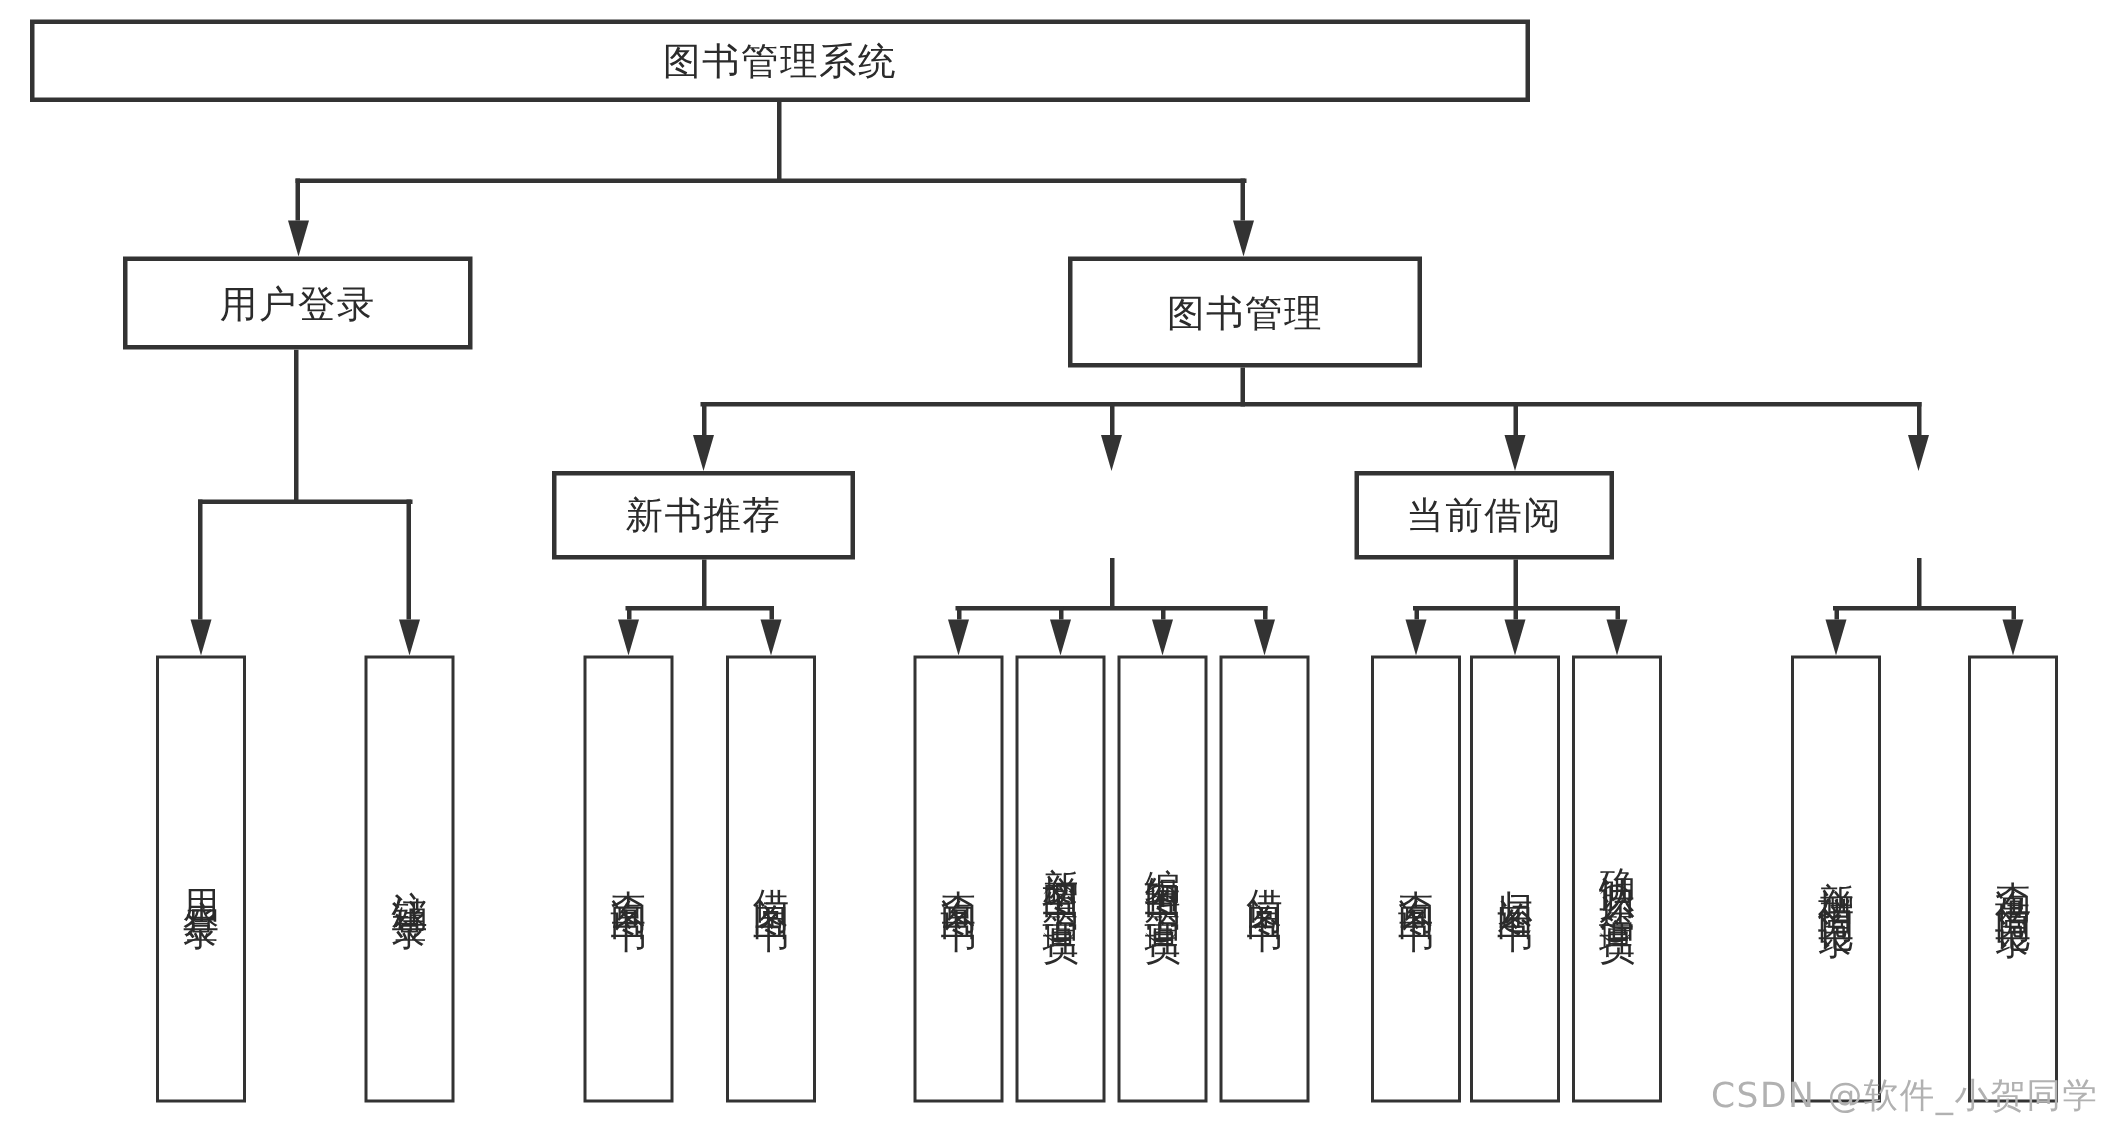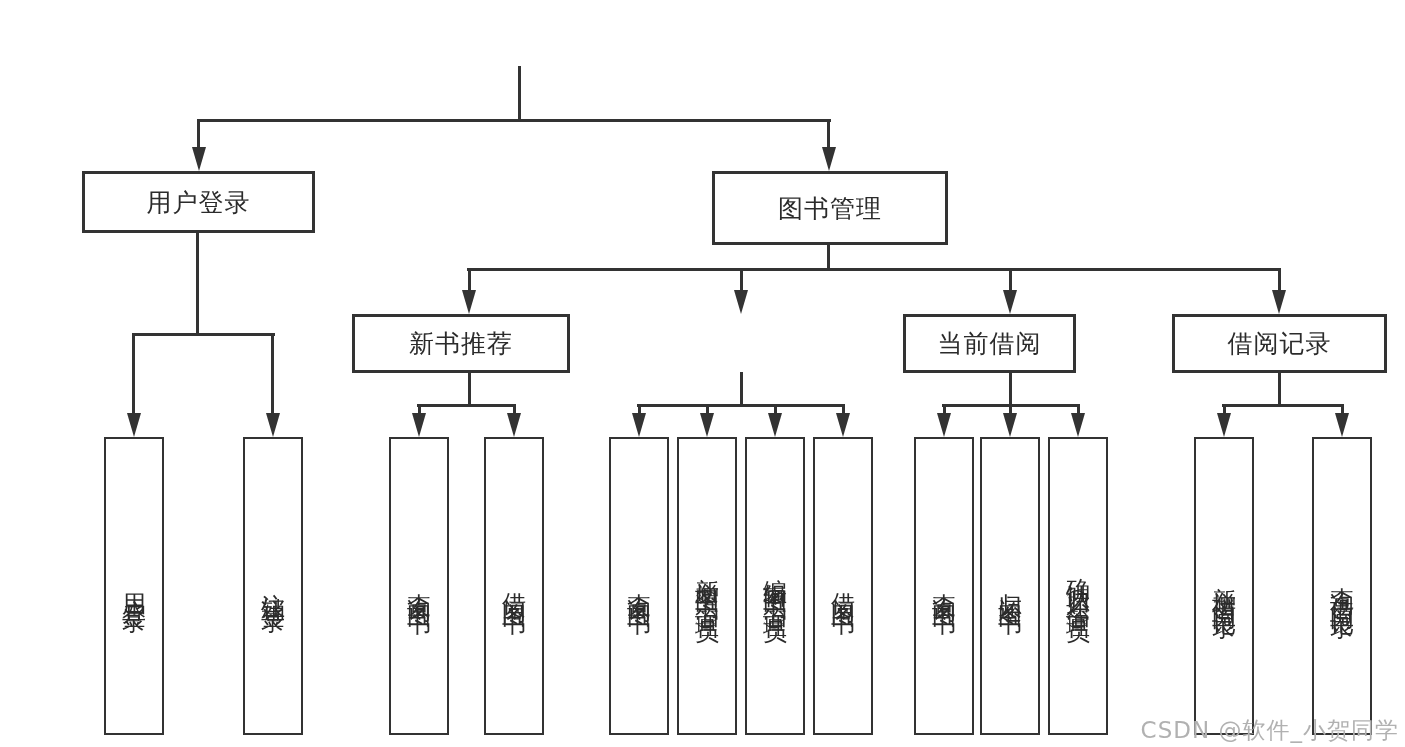--- a/index.html
+++ b/index.html
@@ -115,36 +115,36 @@
   <div class="vl" style="left:1077px;top:404px;height:9px"></div>
   <div class="ah" style="left:1071px;top:413px"></div>
 
   <div class="vl" style="left:1278px;top:372px;height:34px"></div>
   <div class="hl" style="left:1222px;top:404px;width:122px"></div>
   <div class="vl" style="left:1223px;top:404px;height:9px"></div>
   <div class="ah" style="left:1217px;top:413px"></div>
   <div class="vl" style="left:1341px;top:404px;height:9px"></div>
   <div class="ah" style="left:1335px;top:413px"></div>
 
+  <div class="box" style="left:20px;top:13px;width:1000px;height:55px">
+    <span>图书管理系统</span>
+  </div>
 
   <div class="box" style="left:82px;top:171px;width:233px;height:62px">
     <span>用户登录</span>
   </div>
   <div class="box" style="left:712px;top:171px;width:236px;height:74px">
     <span>图书管理</span>
   </div>
 
-  <div class="box" style="left:352px;top:314px;width:218px;height:59px">
+  <div class="box" style="left:368px;top:314px;width:202px;height:59px">
     <span>新书推荐</span>
   </div>
   <div class="box" style="left:903px;top:314px;width:173px;height:59px">
     <span>当前借阅</span>
-  </div>
-  <div class="box" style="left:1172px;top:314px;width:215px;height:59px">
-    <span>借阅记录</span>
   </div>
 
   <div class="box leaf" style="left:104px;top:437px;width:60px;height:298px">
     <span class="vtext">用户登录</span>
   </div>
   <div class="box leaf" style="left:243px;top:437px;width:60px;height:298px">
     <span class="vtext">注销登录</span>
   </div>
 
   <div class="box leaf" style="left:389px;top:437px;width:60px;height:298px">

